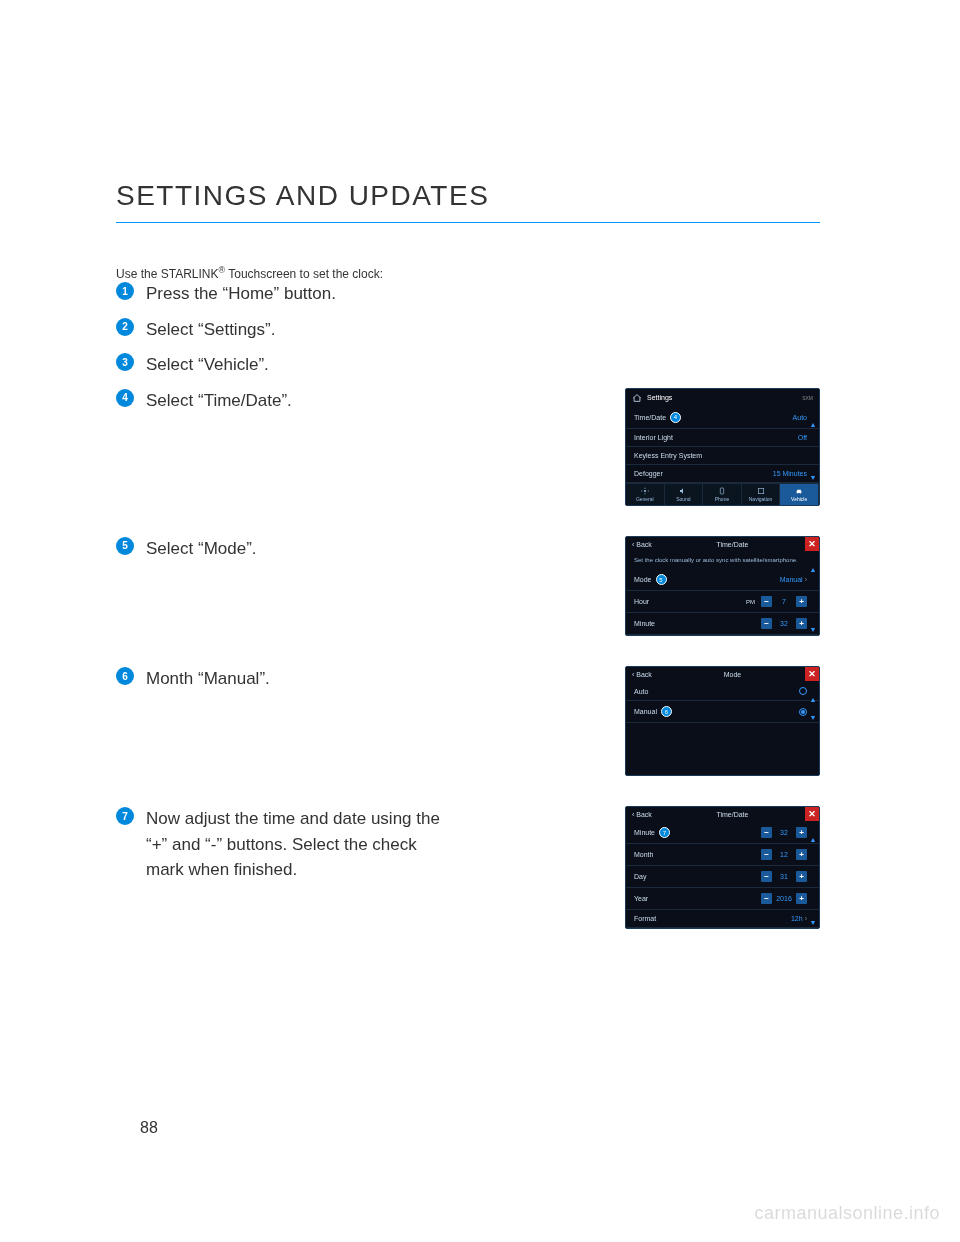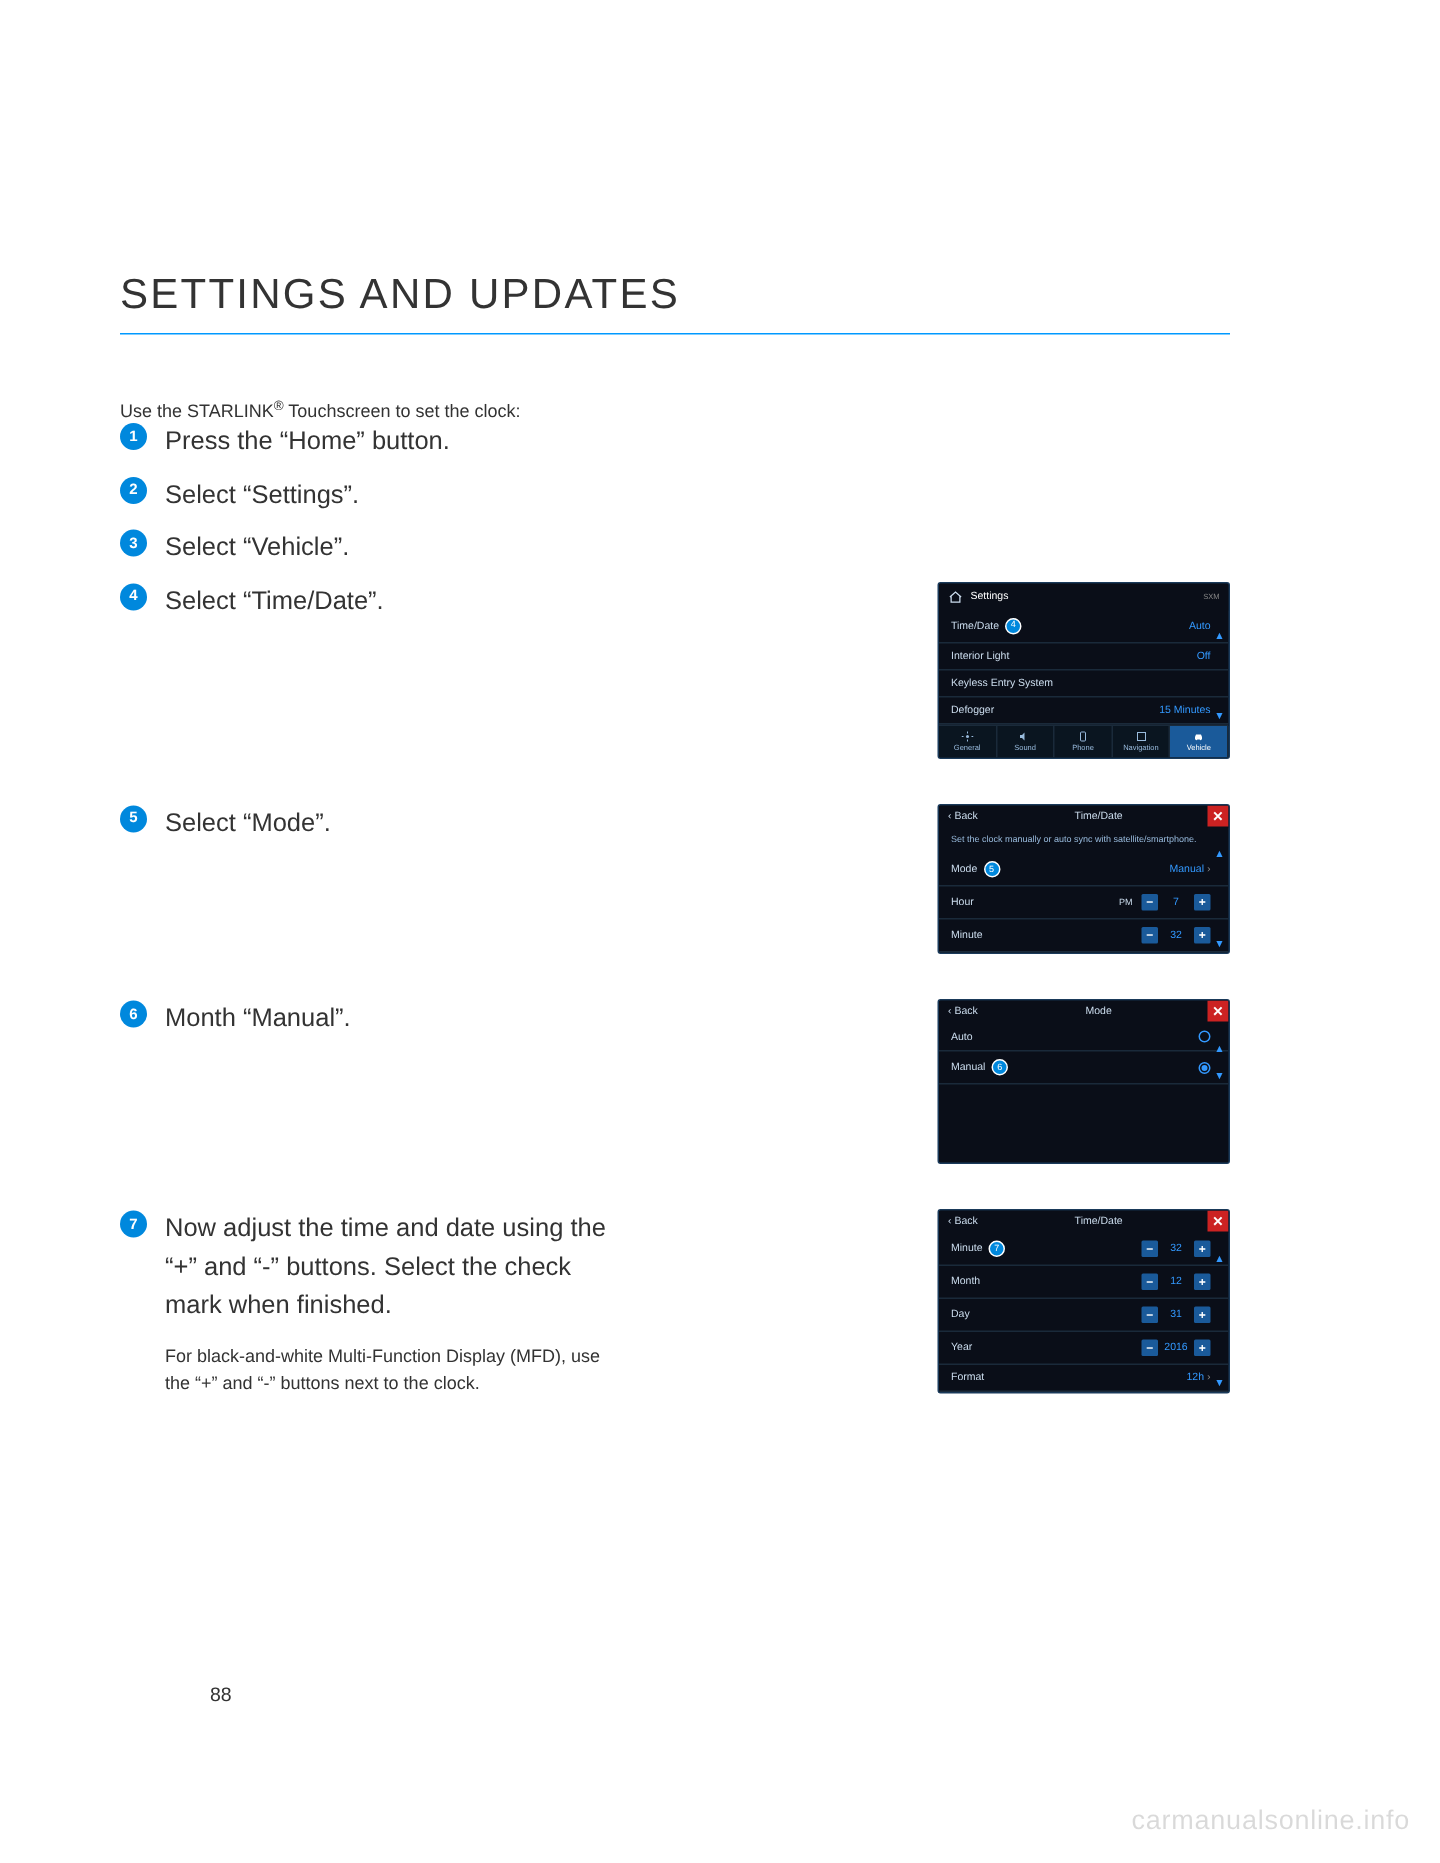--- a/index.html
+++ b/index.html
@@ -5,21 +5,21 @@
     * { margin: 0; padding: 0; box-sizing: border-box; }
     body {
       width: 960px;
       height: 1242px;
       background: #fff;
       font-family: Arial, Helvetica, sans-serif;
       position: relative;
       color: #333;
     }
     .page-content {
-      padding: 180px 140px 0 80px;
+      padding: 180px 140px 0 116px;
     }
     .page-title {
       font-size: 28px;
       font-weight: 300;
       letter-spacing: 1.5px;
       color: #333;
       margin-bottom: 10px;
     }
     .title-rule {
       border: none;
@@ -222,21 +222,21 @@
     .val-group {
       display: flex;
       align-items: center;
       gap: 2px;
     }
     
     .page-number {
       position: absolute;
       bottom: 105px;
       left: 140px;
-      font-size: 13px;
+      font-size: 16px;
       color: #333;
     }
     .watermark {
       position: absolute;
       bottom: 18px;
       right: 20px;
       font-size: 18px;
       color: rgba(0,0,0,0.15);
       letter-spacing: 0.5px;
     }
@@ -423,21 +423,20 @@
       </div>
     </div>
   </div>
 
   <div class="layout-row">
     <div class="left-col">
       <div class="step-row">
         <div class="step-badge">7</div>
         <div>
           <div class="step-text">Now adjust the time and date using the “+” and “-” buttons. Select the check mark when finished.</div>
-          <div class="step-subtext">For black-and-white Multi-Function Display (MFD), use the “+” and “-” buttons next to the clock.</div>
         </div>
       </div>
     </div>
     <div class="right-col">
       <div class="screen">
         <div class="screen-header">
           <span class="back-btn">‹ <span>Back</span></span>
           <span class="screen-header-center">Time/Date</span>
           <span class="close-x">✕</span>
         </div>

